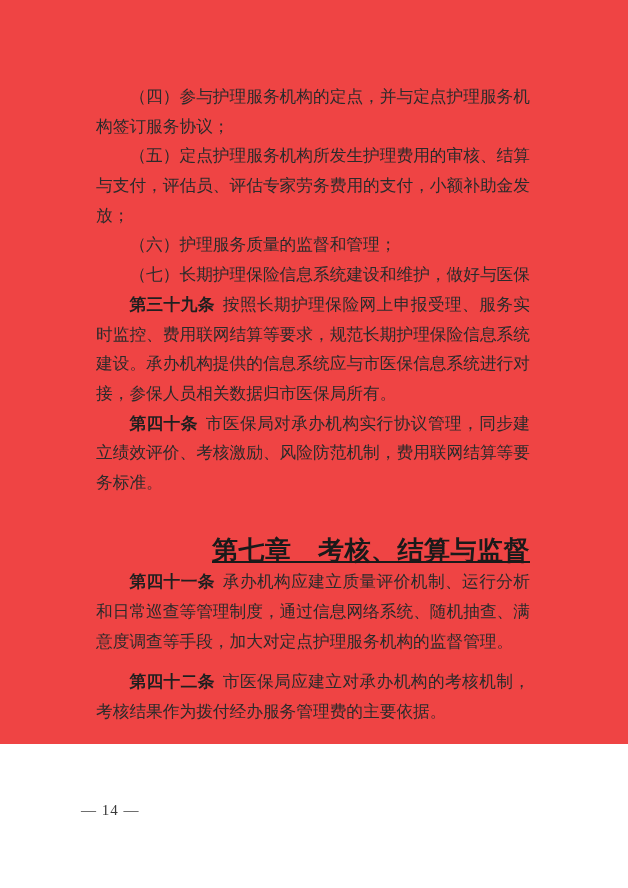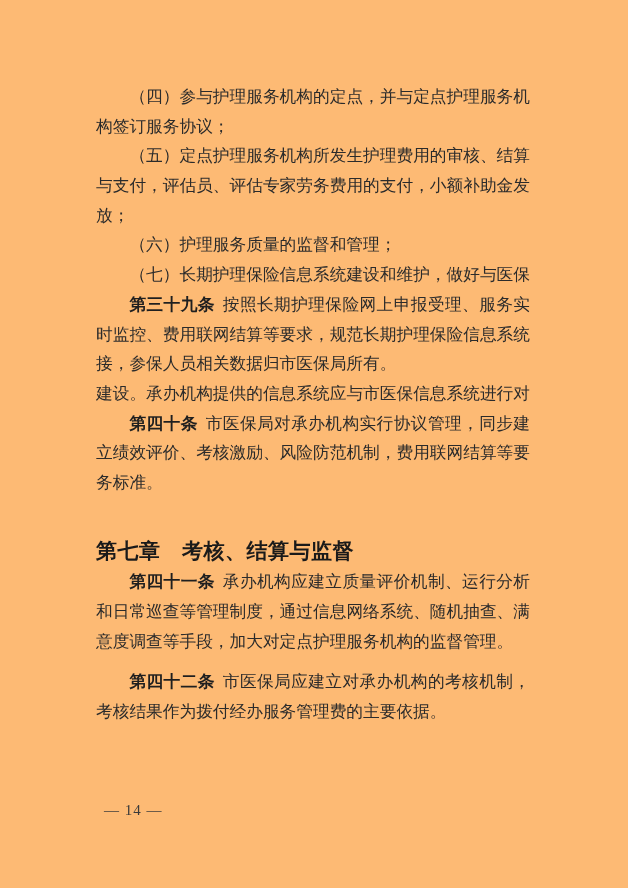--- a/index.html
+++ b/index.html
@@ -6,22 +6,22 @@
   body {
     width: 628px; height: 888px;
     background: #ffffff;
     position: relative;
     overflow: hidden;
     font-family: "Liberation Serif", serif;
     color: #2b2b2b;
   }
   .page {
     position: absolute; left: 0; top: 0;
-    width: 628px; height: 888px;
-    background: #fdba74;
+    width: 628px; height: 744px;
+    background: #ef4444;
   }
   .content {
     position: absolute;
     left: 96px; top: 82px;
     width: 434px;
   }
   .line {
     font-size: 16.7px;
     line-height: 29.7px;
     height: 29.7px;
@@ -32,33 +32,34 @@
   .fill {
     text-align: justify;
     text-align-last: justify;
   }
   .indent { text-indent: 33.4px; }
   .lead { font-weight: bold; color: #1f1f1f; }
   .lead:not(:empty) { margin-right: 8px; }
   .chapter {
     margin-top: 38px;
     margin-bottom: 2px;
-    font-size: 21px;
+    font-size: 26px;
     line-height: 29.7px;
     height: 29.7px;
     font-weight: bold;
-    text-align: left;
+    text-align: right;
     color: #1a1a1a;
     font-family: "Liberation Sans", sans-serif;
     letter-spacing: 0.5px;
+    text-decoration: underline;
   }
   .gap { margin-top: 10.7px; }
   .page-number {
     position: absolute;
-    left: 104px; top: 800px;
+    left: 81px; top: 800px;
     font-size: 15px;
     line-height: 20px;
     color: #3a3a3a;
     letter-spacing: 1px;
   }
 </style>
 </head>
 <body>
 
 <div class="page">
@@ -66,22 +67,22 @@
 
     <div class="line indent fill"><span class="lead"></span><span>（四）参与护理服务机构的定点，并与定点护理服务机</span></div>
     <div class="line"><span class="lead"></span><span>构签订服务协议；</span></div>
     <div class="line indent fill"><span class="lead"></span><span>（五）定点护理服务机构所发生护理费用的审核、结算</span></div>
     <div class="line fill"><span class="lead"></span><span>与支付，评估员、评估专家劳务费用的支付，小额补助金发</span></div>
     <div class="line"><span class="lead"></span><span>放；</span></div>
     <div class="line indent"><span class="lead"></span><span>（六）护理服务质量的监督和管理；</span></div>
     <div class="line indent fill"><span class="lead"></span><span>（七）长期护理保险信息系统建设和维护，做好与医保</span></div>
     <div class="line indent fill"><span class="lead">第三十九条</span><span>按照长期护理保险网上申报受理、服务实</span></div>
     <div class="line fill"><span class="lead"></span><span>时监控、费用联网结算等要求，规范长期护理保险信息系统</span></div>
+    <div class="line fill"><span class="lead"></span><span>建设。承办机构提供的信息系统应与市医保信息系统进行对</span></div>
     <div class="line"><span class="lead"></span><span>接，参保人员相关数据归市医保局所有。</span></div>
-    <div class="line fill"><span class="lead"></span><span>建设。承办机构提供的信息系统应与市医保信息系统进行对</span></div>
     <div class="line indent fill"><span class="lead">第四十条</span><span>市医保局对承办机构实行协议管理，同步建</span></div>
     <div class="line fill"><span class="lead"></span><span>立绩效评价、考核激励、风险防范机制，费用联网结算等要求</span></div>
     <div class="line"><span class="lead"></span><span>务标准。</span></div>
 
     <div class="chapter">第七章　考核、结算与监督</div>
 
     <div class="line indent fill"><span class="lead">第四十一条</span><span>承办机构应建立质量评价机制、运行分析</span></div>
     <div class="line fill"><span class="lead"></span><span>和日常巡查等管理制度，通过信息网络系统、随机抽查、满</span></div>
     <div class="line"><span class="lead"></span><span>意度调查等手段，加大对定点护理服务机构的监督管理。</span></div>
     <div class="line indent fill gap"><span class="lead">第四十二条</span><span>市医保局应建立对承办机构的考核机制，</span></div>

